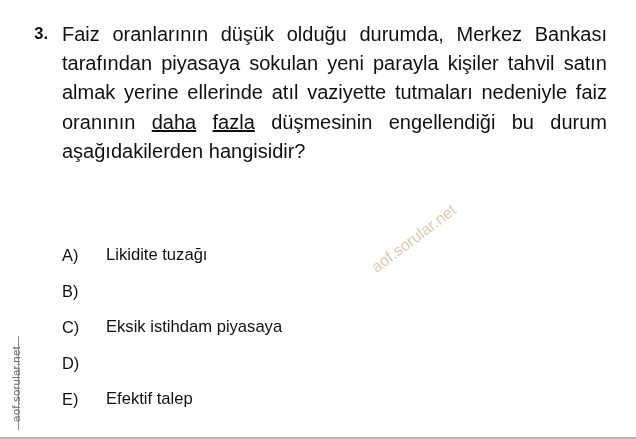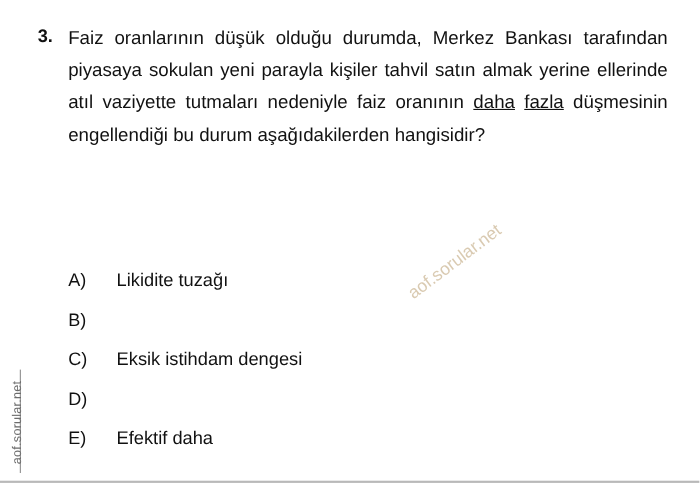--- a/index.html
+++ b/index.html
@@ -61,21 +61,21 @@
     text-align: right;
     font-size: 16.5px;
     font-weight: bold;
     color: #111;
   }
   .q-text {
     position: absolute;
     left: 62px;
     top: 20px;
     width: 545px;
-    font-size: 17px;
+    font-size: 20px;
     line-height: 29.2px;
     text-align: justify;
     text-justify: inter-word;
     color: #111;
   }
   .q-text .u {
     text-decoration: underline;
   }
   
   .options {
@@ -135,26 +135,26 @@
   <div class="options">
     <div class="opt">
       <span class="opt-letter">A)</span>
       <span class="opt-label">Likidite tuzağı</span>
     </div>
     <div class="opt">
       <span class="opt-letter">B)</span>
     </div>
     <div class="opt">
       <span class="opt-letter">C)</span>
-      <span class="opt-label">Eksik istihdam dengesi</span>
+      <span class="opt-label">Eksik istihdam piyasaya</span>
     </div>
     <div class="opt">
       <span class="opt-letter">D)</span>
     </div>
     <div class="opt">
       <span class="opt-letter">E)</span>
-      <span class="opt-label">Efektif daha</span>
+      <span class="opt-label">Efektif talep</span>
     </div>
   </div>
 
   <div class="wm-diag">aof.sorular.net</div>
 
 </div>
 
 </body></html>

